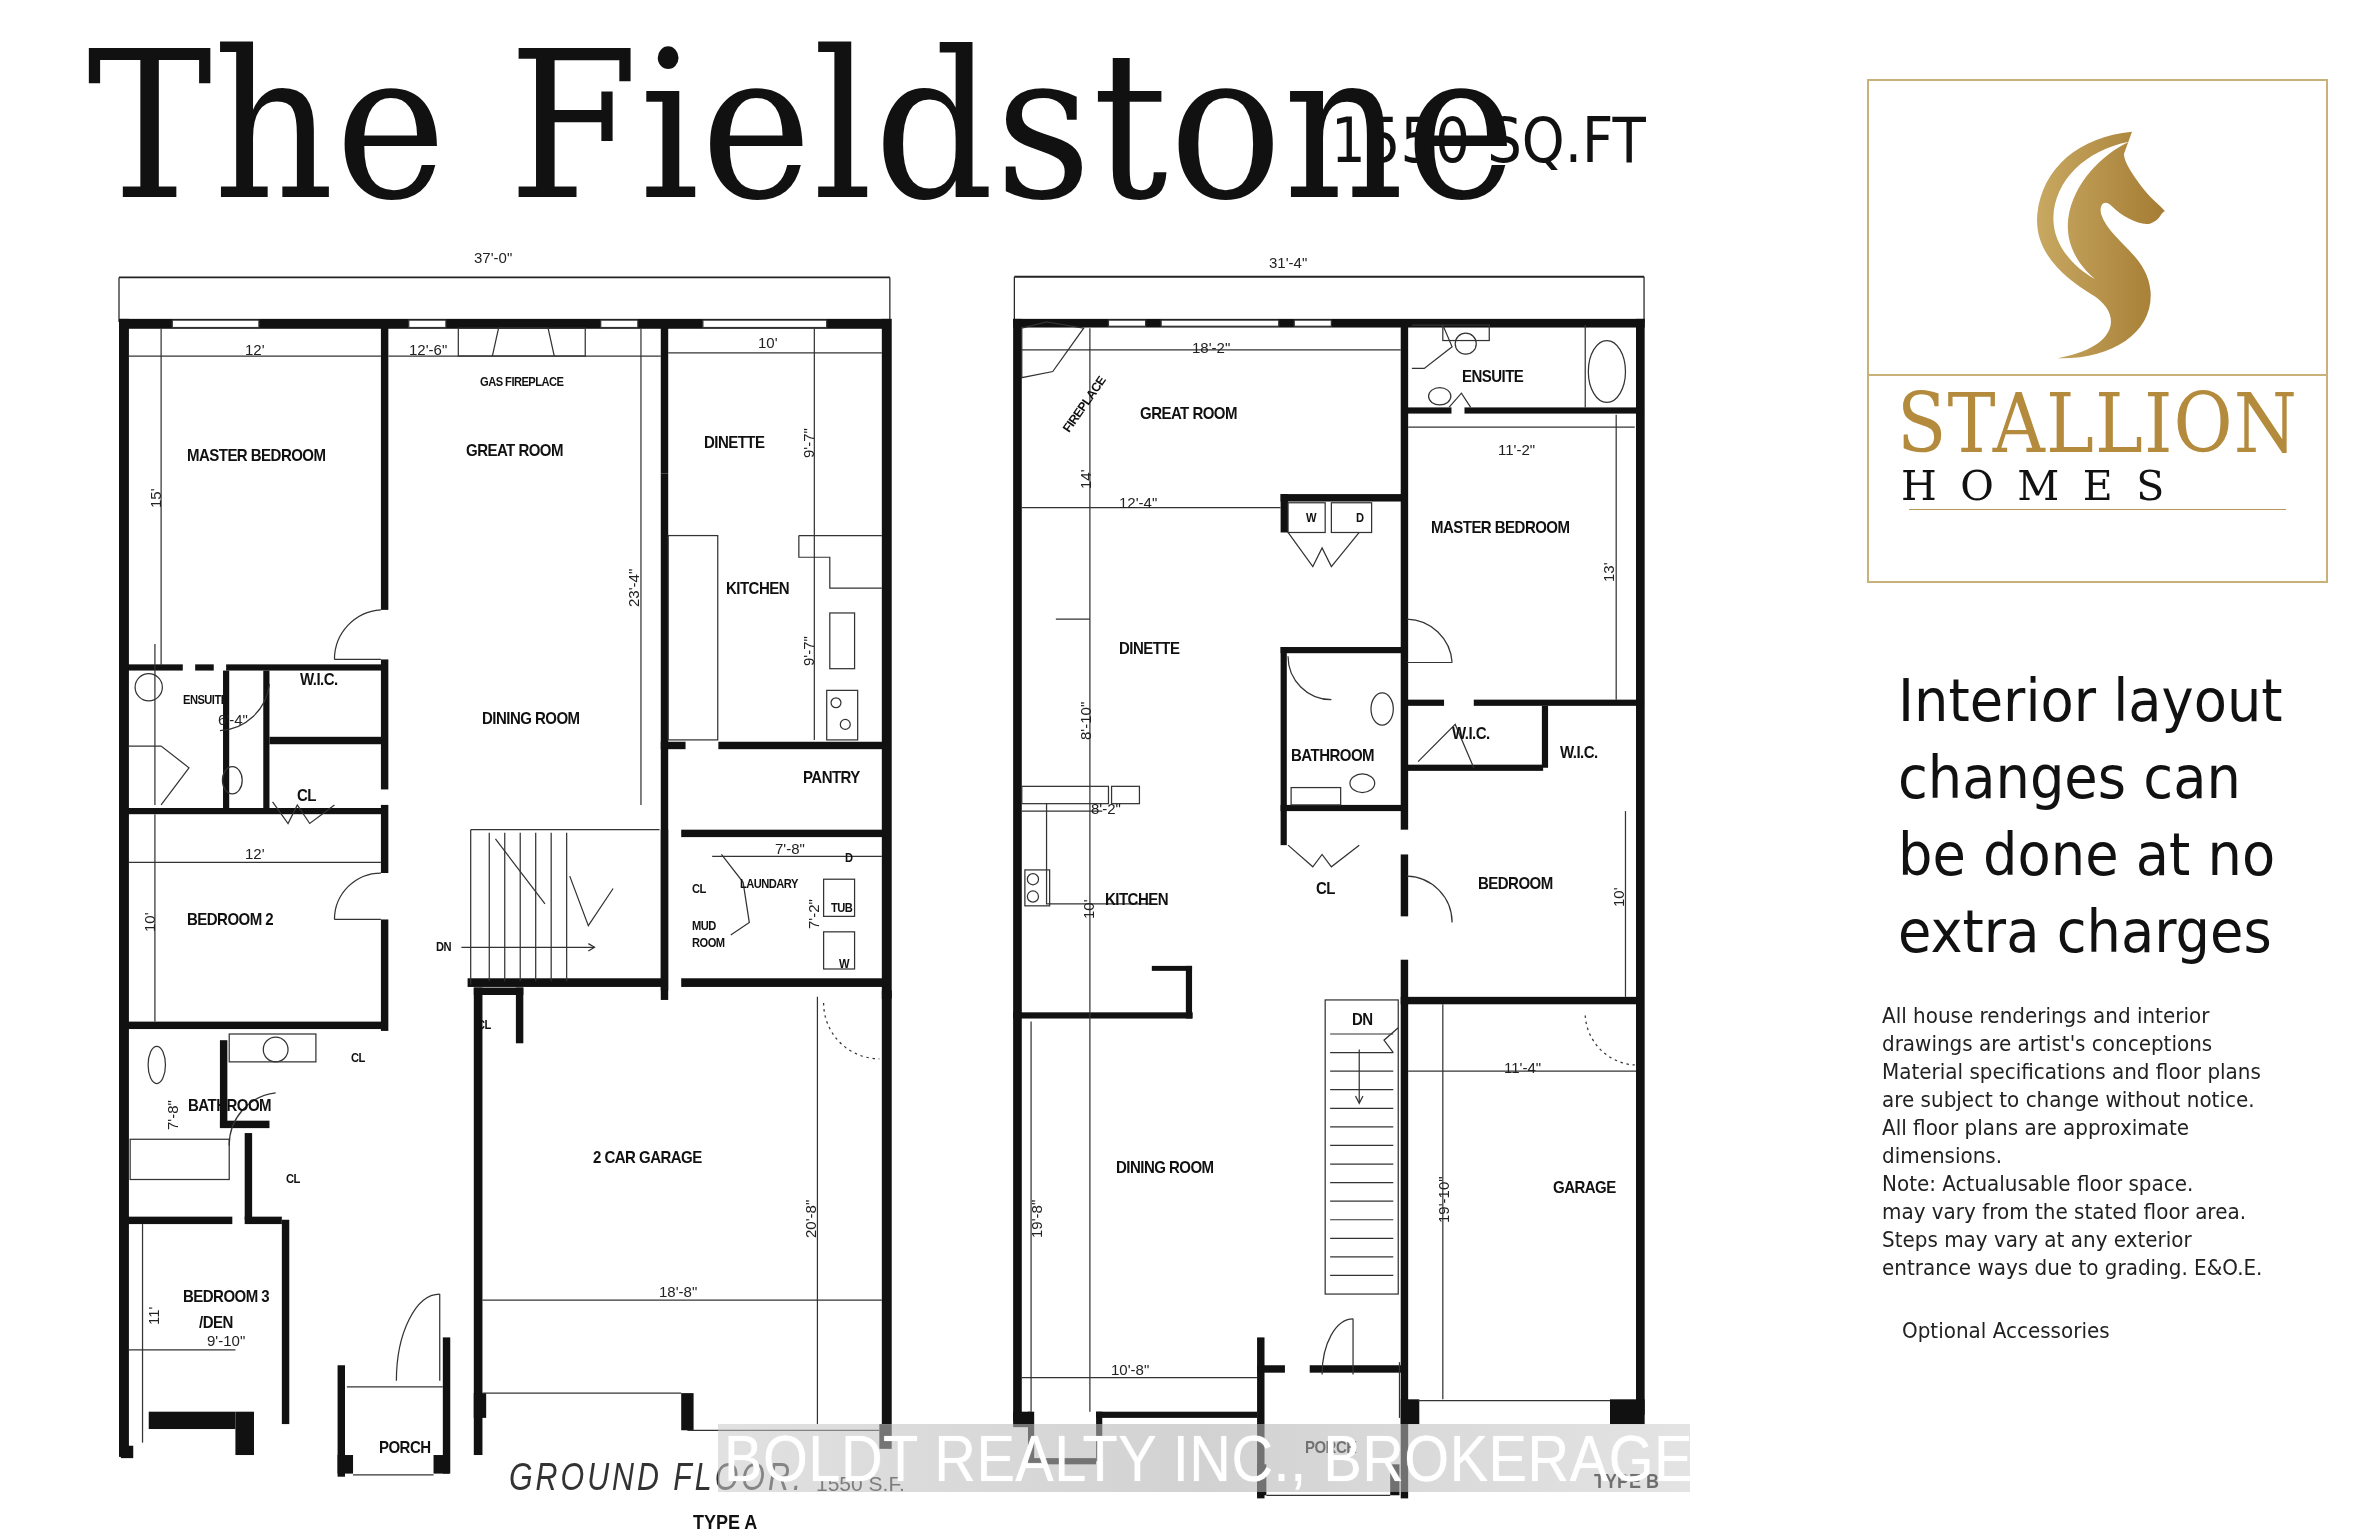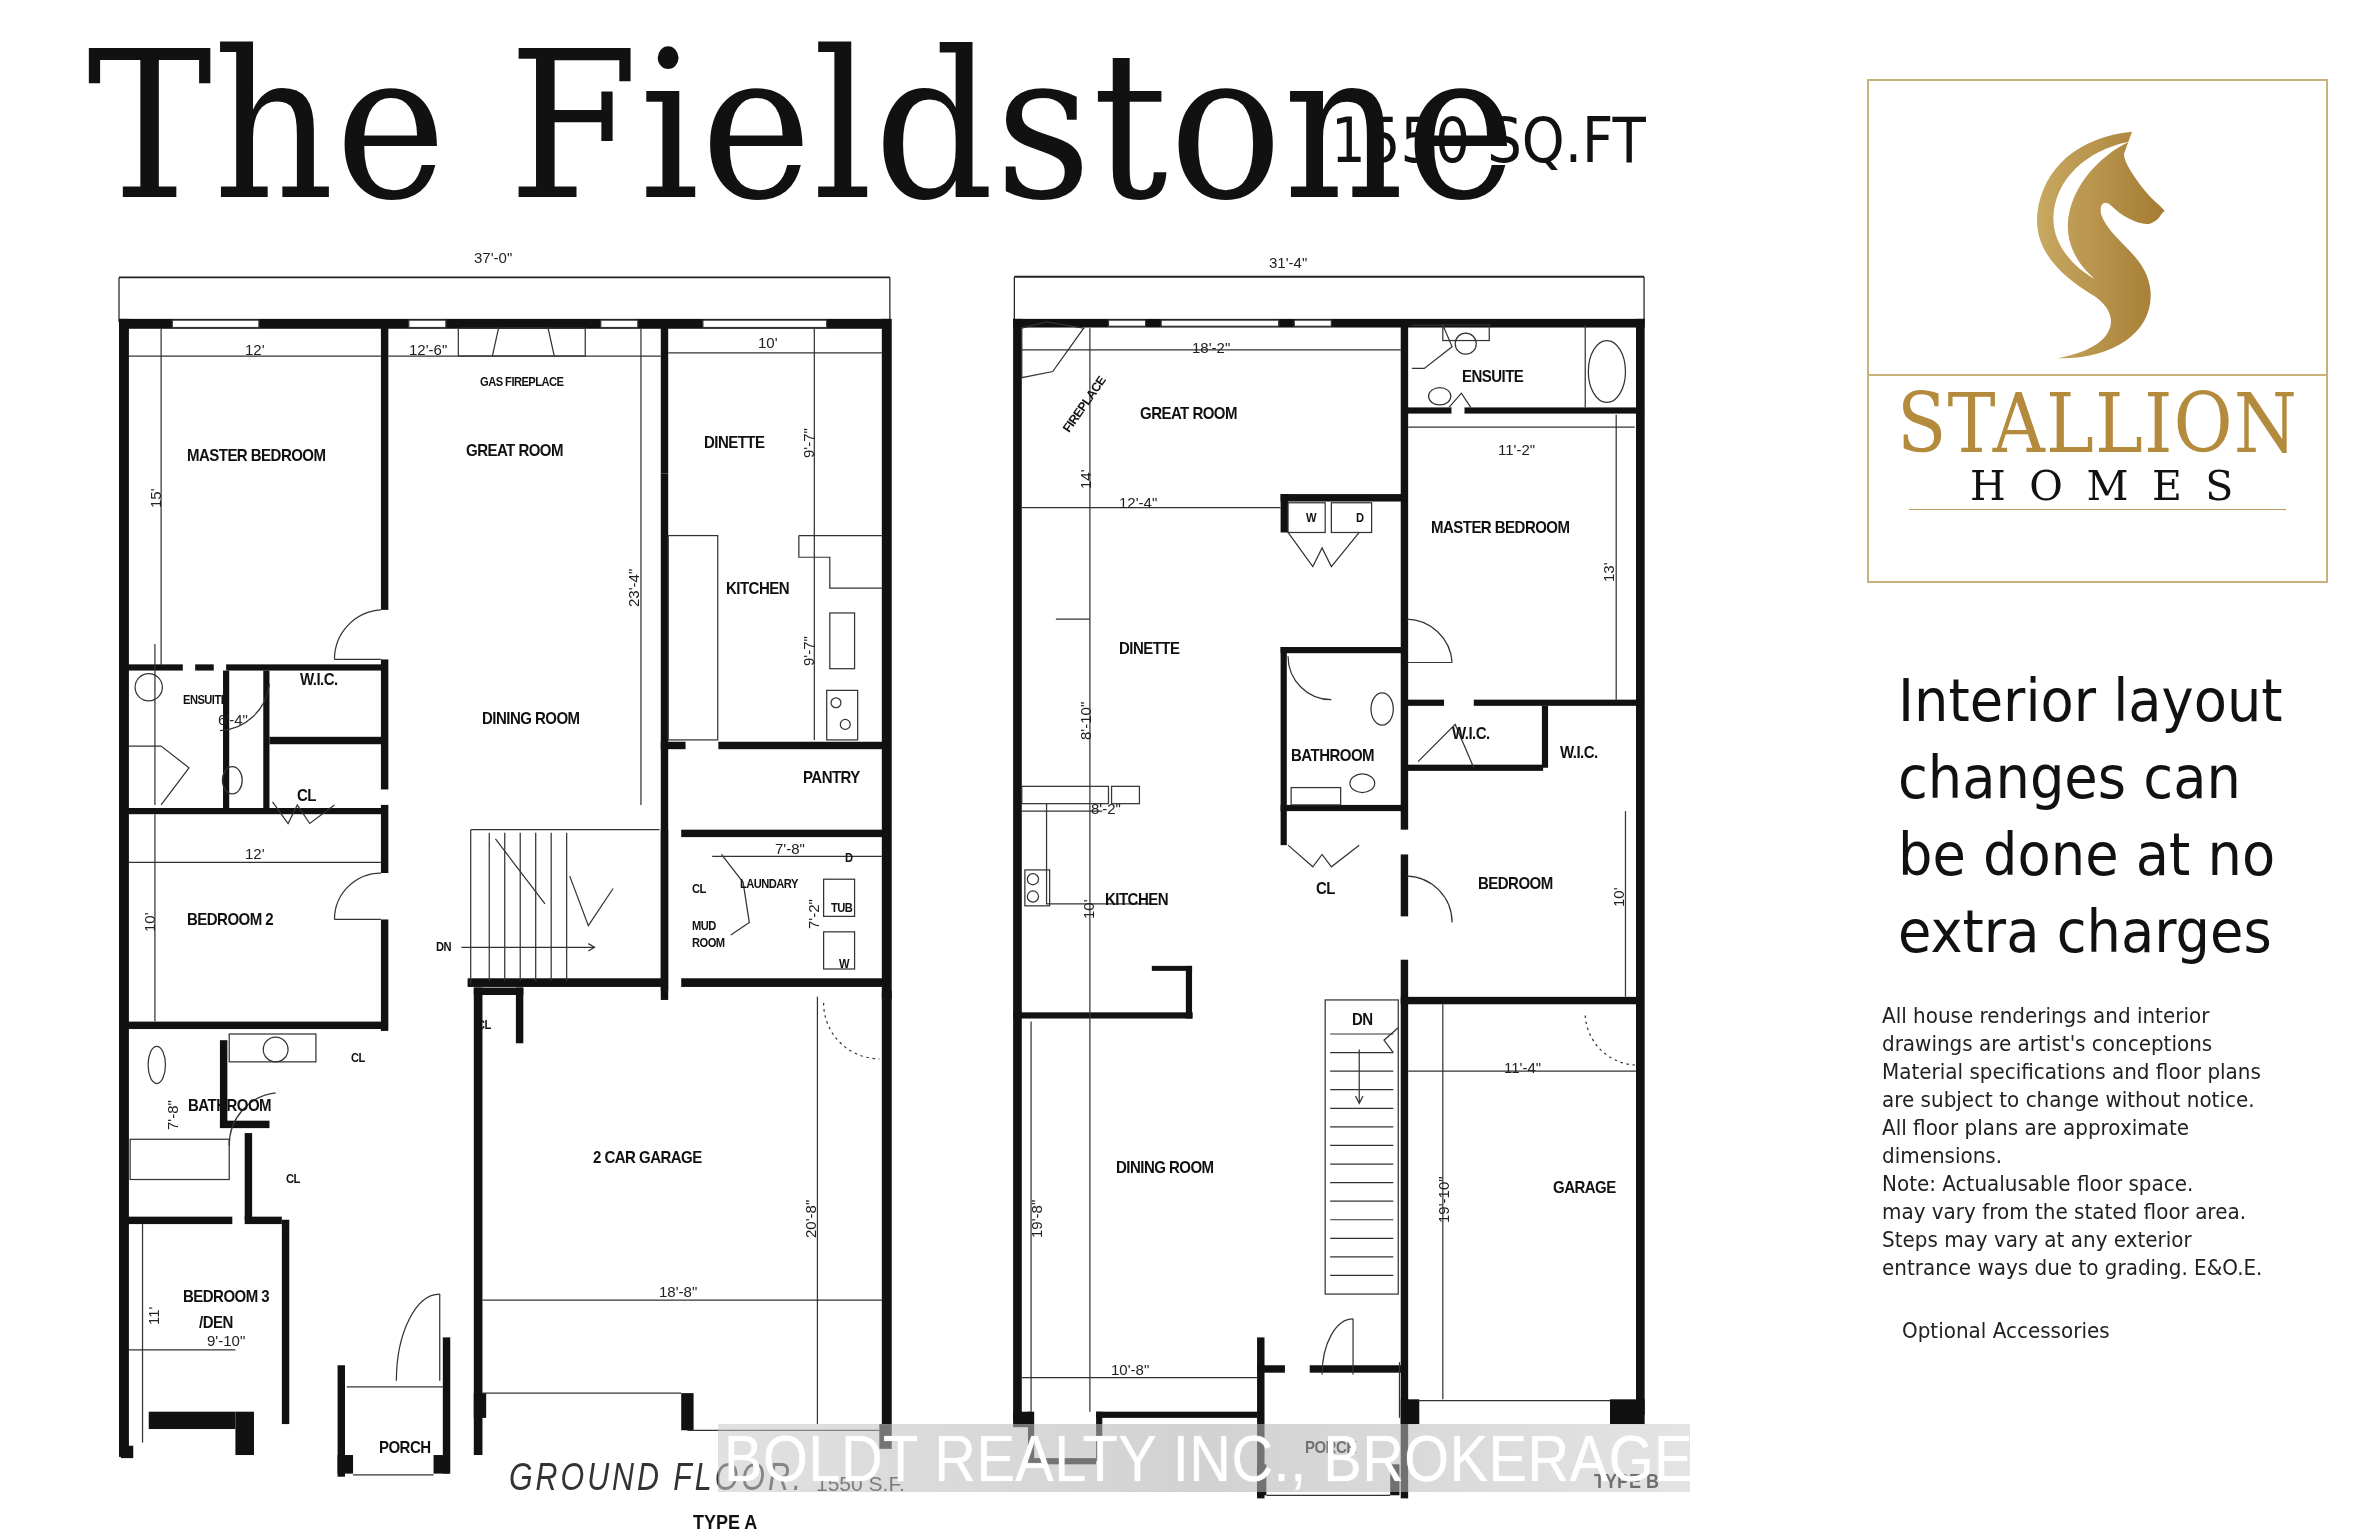--- a/index.html
+++ b/index.html
@@ -11,21 +11,21 @@
   .plan svg { position:absolute; left:0; top:0; overflow:visible; }
   .lbl { position:absolute; font-family:"Liberation Sans", sans-serif; font-weight:bold; font-size:16.7px; letter-spacing:-0.6px; white-space:nowrap; color:#111; transform:scaleX(0.9); transform-origin:left top; }
   .dim { position:absolute; font-family:"Liberation Sans", sans-serif; font-size:15px; white-space:nowrap; color:#222; }
   .vert { transform:rotate(-90deg); transform-origin:left top; }
   .small { font-size:12.4px; }
   .ground { position:absolute; font-family:"Liberation Sans", sans-serif; font-style:italic; font-size:38px; color:#333; letter-spacing:3.7px; white-space:nowrap; font-weight:normal; transform:scaleX(0.8); transform-origin:left top;}
   .type { position:absolute; font-family:"Liberation Sans", sans-serif; font-weight:bold; font-size:20px; white-space:nowrap; transform:scaleX(0.9); transform-origin:left top; }
   .logo { left:1867px; top:79px; width:461px; height:504px; border:2.5px solid #c9b27a; box-sizing:border-box; background:#fff; }
   .logo-div { position:absolute; left:0; right:0; top:293px; height:1.9px; background:#c9b27a; }
   .logo-name { position:absolute; left:0; right:0; top:302px; text-align:center; font-family:"DejaVu Serif", serif; font-size:82px; letter-spacing:1.2px; color:#b48a3c; line-height:1; transform:scaleX(0.88); }
-  .logo-sub { position:absolute; left:0; right:0; top:385px; text-align:center; font-family:"DejaVu Serif", serif; font-size:41px; letter-spacing:23.5px; color:#111; line-height:1; padding-left:32px; }
+  .logo-sub { position:absolute; left:0; right:0; top:385px; text-align:left; font-family:"DejaVu Serif", serif; font-size:41px; letter-spacing:23.5px; color:#111; line-height:1; padding-left:32px; }
   .logo-rule { position:absolute; left:40px; right:40px; top:428px; height:1.2px; background:#b89a5a; }
   .headline { left:1898px; top:662px; width:471px; font-family:"DejaVu Sans", sans-serif; font-size:59px; line-height:77px; color:#111; transform:scaleX(0.92); transform-origin:left top; }
   .disclaimer { left:1882px; top:1002px; width:483px; font-family:"DejaVu Sans", sans-serif; font-size:21.7px; line-height:28px; color:#222; transform:scaleX(0.92); transform-origin:left top; }
   .disclaimer div { white-space:nowrap; }
   .optional { left:1902px; top:1318px; font-family:"DejaVu Sans", sans-serif; font-size:21.7px; color:#222; white-space:nowrap; transform:scaleX(0.92); transform-origin:left top; }
   .watermark { left:718px; top:1424px; width:972px; height:68px; background:linear-gradient(90deg, rgba(200,200,200,0.55), rgba(180,180,180,0.6), rgba(200,200,200,0.5)); }
   .watermark span { position:absolute; left:6.2px; top:-2.5px; font-family:"Liberation Sans", sans-serif; font-size:64px; color:#ffffff; white-space:nowrap; letter-spacing:0.6px; transform:scaleX(0.9); transform-origin:left top; text-shadow:0 0 1.2px rgba(255,255,255,0.8); }
 </style>
 </head>
 <body>

